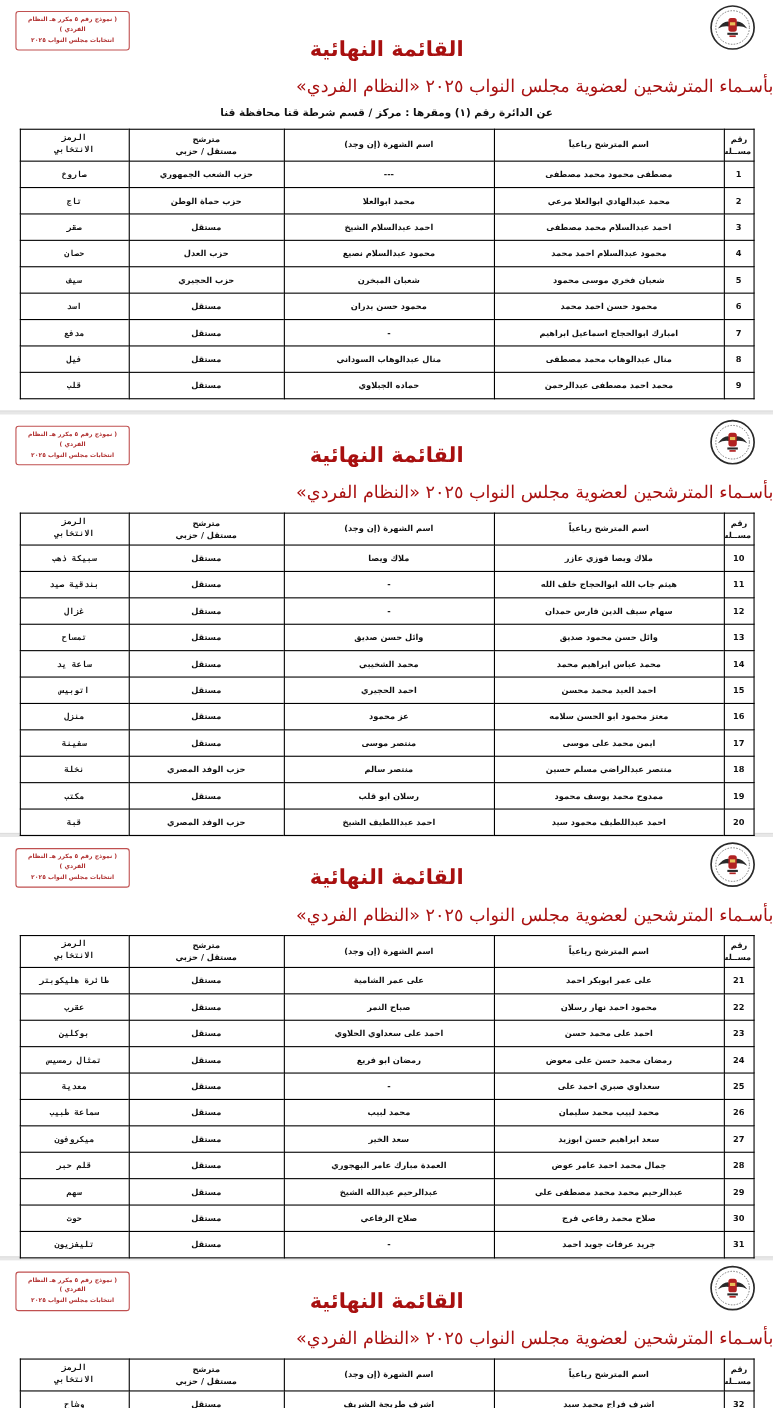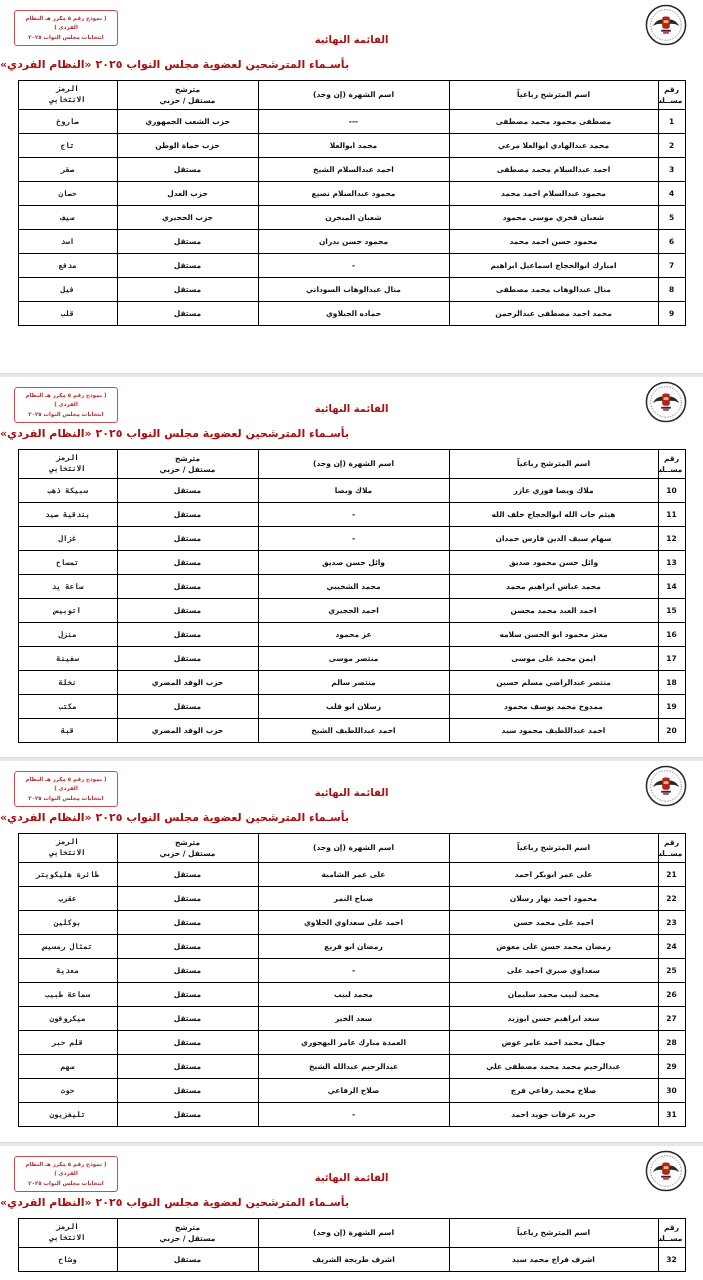--- a/index.html
+++ b/index.html
@@ -10,26 +10,26 @@
   .page{position:relative;background:#ffffff;direction:rtl;}
   .page-gap{height:3px;background:#e7e7e7;border-top:1px solid #dadada;}
   .stamp{
     position:absolute;left:14px;top:10px;width:104px;box-sizing:border-box;
     border:1px solid #c05050;border-radius:3px;padding:3px 2px;
     text-align:center;color:#b03030;font-size:5.5px;font-weight:bold;line-height:1.7;
     direction:rtl;
   }
   .emblem{position:absolute;right:16px;top:4px;width:42px;height:42px;}
   .doc-title{
-    text-align:center;color:#a javascript?0; color:#a81010;font-weight:bold;font-size:10px;
+    text-align:center;color:#a javascript?0; color:#a81010;font-weight:bold;font-size:19px;
     padding-top:34px;letter-spacing:0;
   }
   .doc-title{color:#a81010;}
   .doc-subtitle{
-    text-align:left;color:#a81010;font-weight:bold;font-size:11px;margin-top:13px;
+    text-align:right;color:#a81010;font-weight:normal;font-size:16px;margin-top:13px;
   }
   .district-line{
     text-align:center;color:#111;font-weight:bold;font-size:9.5px;margin-top:9px;
   }
   table.cand-table{
     width:642px;margin:9px auto 0 auto;border-collapse:collapse;direction:rtl;
     table-layout:fixed;background:#fff;
   }
   table.cand-table th,table.cand-table td{
     border:1px solid #000;text-align:center;vertical-align:middle;
@@ -60,20 +60,21 @@
       <circle cx="22" cy="22" r="16" fill="#ffffff" stroke="#555" stroke-width="0.7" stroke-dasharray="1.5 1.3"></circle>
       <path d="M8 23 Q15 13 22 18 Q29 13 36 23 Q29 19 22 22 Q15 19 8 23 Z" fill="#2a2a2a"></path>
       <rect x="18" y="13" width="8" height="13" rx="2.5" fill="#b22222"></rect>
       <rect x="19.5" y="17" width="5" height="3" fill="#e8c15a"></rect>
       <rect x="17" y="27" width="10" height="2" fill="#2a2a2a"></rect>
       <rect x="19" y="29.5" width="6" height="1.6" fill="#b22222"></rect>
     </svg>
   </div>
   <div class="doc-title">القائمة النهائية</div>
   <div class="doc-subtitle">بأسـماء المترشحين لعضوية مجلس النواب ٢٠٢٥ «النظام الفردي»</div>
+  <div class="district-line">عن الدائرة رقم (١)   ومقرها : مركز / قسم شرطة قنا   محافظة قنا</div>
   <table class="cand-table">
       <thead>
         <tr>
           <th class="col-serial">رقم
 مســلسل</th>
           <th class="col-name">اسم المترشح رباعياً</th>
           <th class="col-fame">اسم الشهرة (إن وجد)</th>
           <th class="col-affiliation">مترشح
 مستقل / حزبي</th>
           <th class="col-symbol">الرمز

